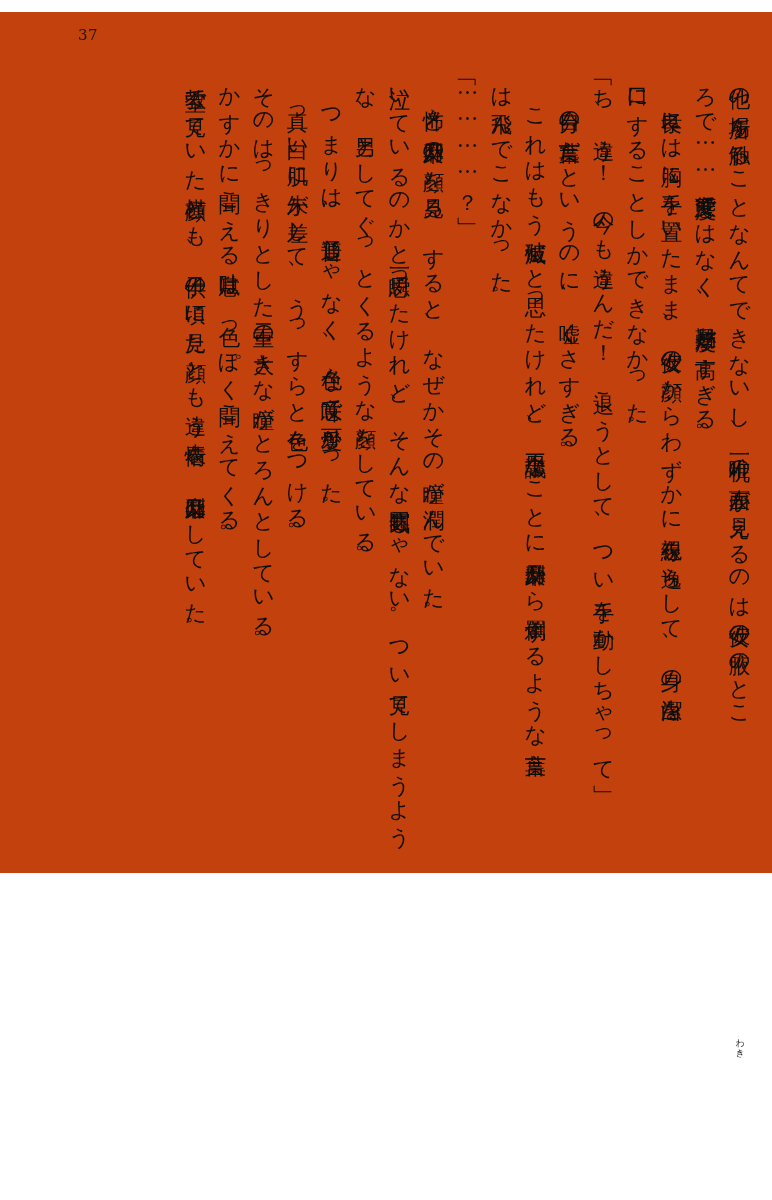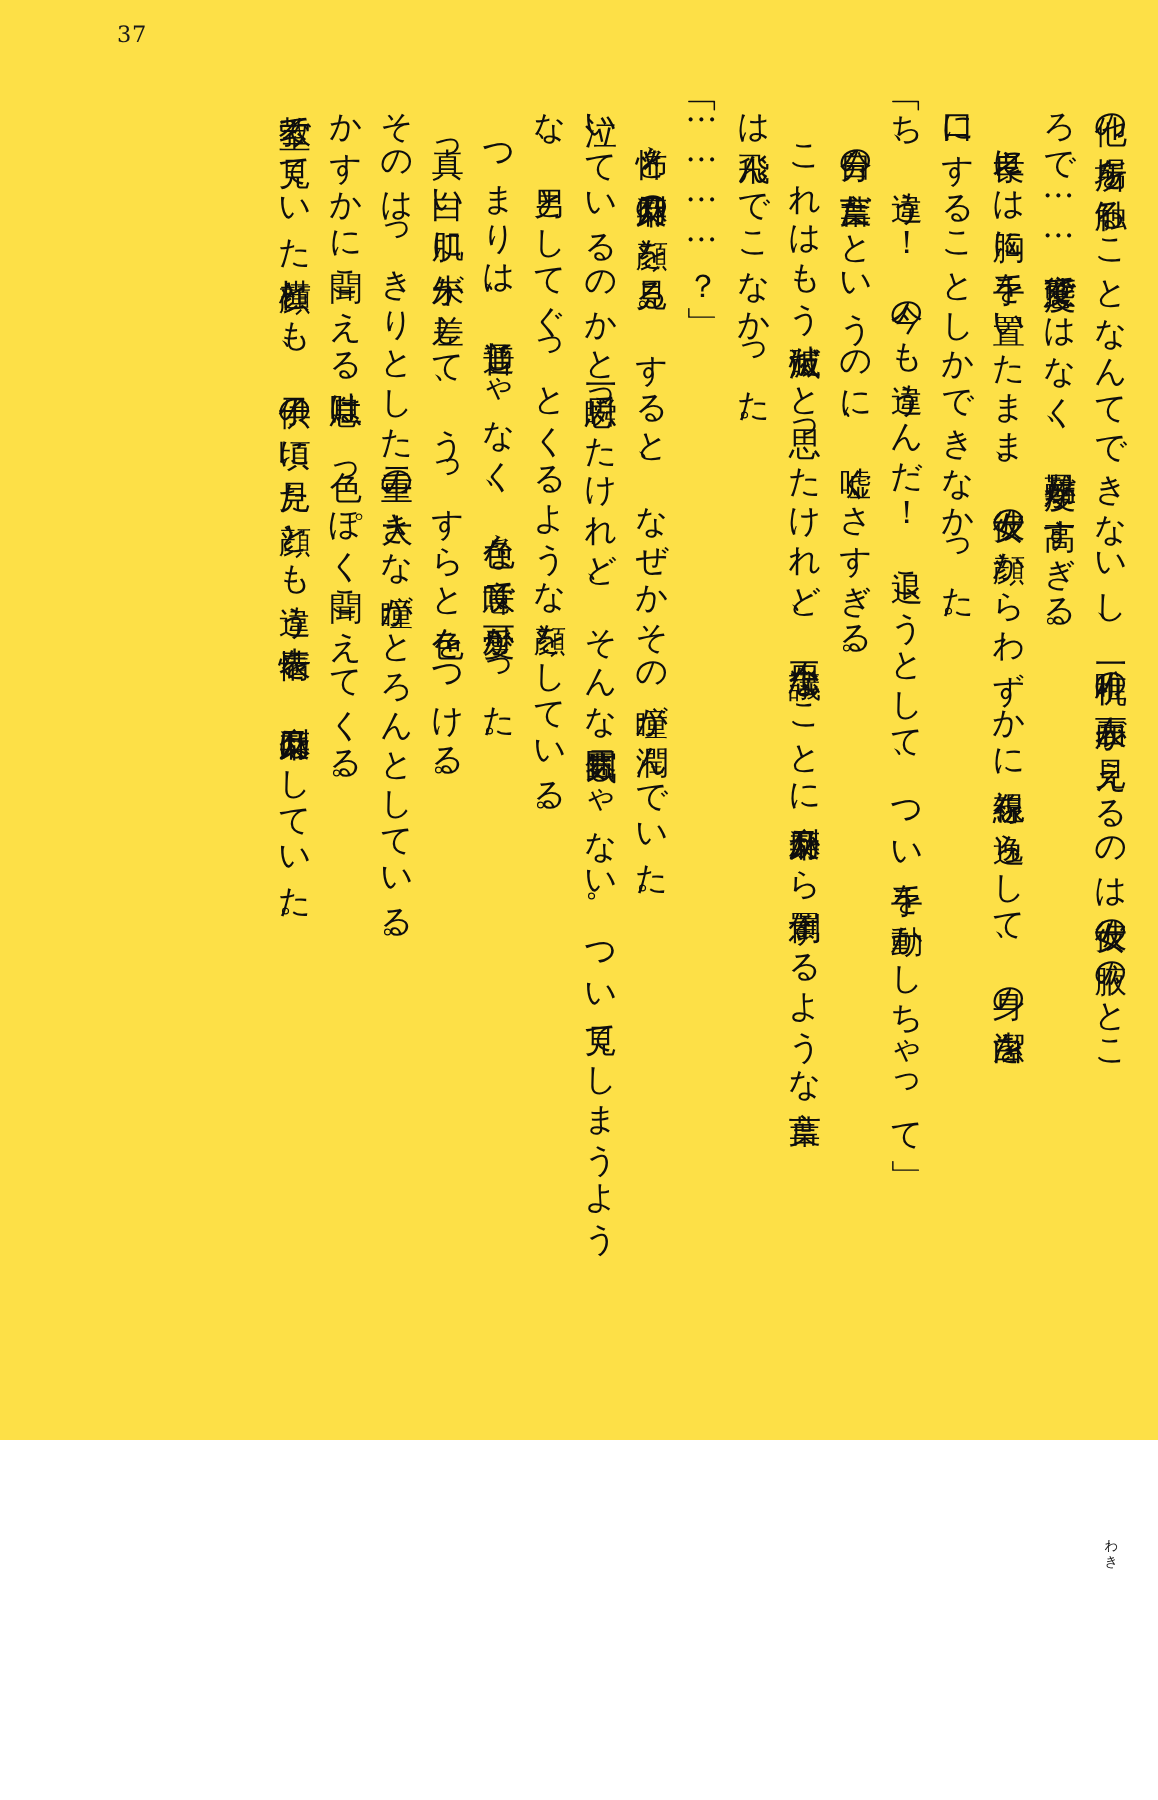--- a/index.html
+++ b/index.html
@@ -12,23 +12,24 @@
     height: 1200px;
     font-family: "DejaVu Serif", "Liberation Serif", serif;
     color: #111111;
     overflow: hidden;
     position: relative;
   }
 
   .page {
     position: relative;
     width: 772px;
-    height: 960px;
-    background: #fde047;
+    height: 861px;
+    background: #c2410c;
     box-sizing: border-box;
+    margin-top: 12px;
   }
 
   .page-number {
     position: absolute;
     top: 14px;
     left: 78px;
     font-size: 15px;
     letter-spacing: 0.5px;
     color: #1a1a1a;
     font-family: "DejaVu Serif", "Liberation Serif", serif;

